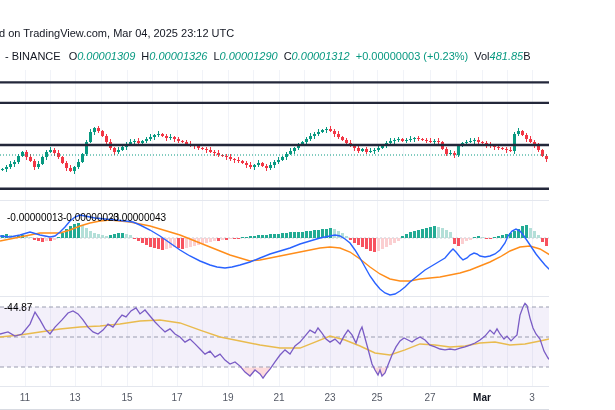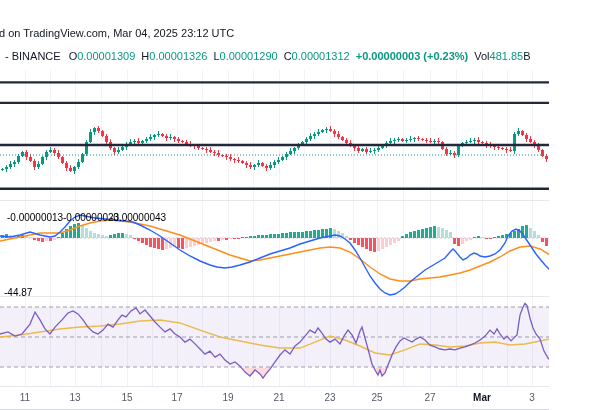--- a/index.html
+++ b/index.html
@@ -4,22 +4,22 @@
 <style>
   html,body{margin:0;padding:0;background:#fff;}
   .page{position:relative;width:549px;height:410px;background:#fff;overflow:hidden;
         font-family:"Liberation Sans",sans-serif;margin-top:24px;}
   .credit{position:absolute;left:-1px;top:3px;font-size:11px;color:#131722;white-space:nowrap;}
   .ohlc{position:absolute;left:5px;top:26px;font-size:11px;color:#131722;white-space:nowrap;}
   .ohlc span{display:inline-block;}
   .ohlc .sym{margin-right:8px;text-align:center;}
   .ohlc .pair{margin-right:6px;}
   .ohlc .lab{color:#131722;}
-  .ohlc .val{color:#089981;}
-  .ohlc .chg{color:#089981;margin-right:6px;font-weight:bold;}
+  .ohlc .val{color:#089981;font-style:italic;}
+  .ohlc .chg{color:#089981;margin-right:6px;}
   #cv{position:absolute;left:0;top:0;}
   .overlay-label{position:absolute;font-size:10px;white-space:nowrap;z-index:2;}
   #macdlabels span{position:absolute;top:0;}
   svg text{font-family:"Liberation Sans",sans-serif;}
 </style>
 </head>
 <body>
 
 <div class="page">
   <div class="credit">d on TradingView.com, Mar 04, 2025 23:12 UTC</div>
@@ -27,21 +27,21 @@
   <div class="ohlc">
     <span class="sym">- BINANCE</span><span class="pair"><span class="lab">O</span><span class="val">0.00001309</span></span><span class="pair"><span class="lab">H</span><span class="val">0.00001326</span></span><span class="pair"><span class="lab">L</span><span class="val">0.00001290</span></span><span class="pair"><span class="lab">C</span><span class="val">0.00001312</span></span><span class="chg">+0.00000003 (+0.23%)</span><span class="lab">Vol</span><span class="val">481.85</span><span class="lab">B</span>
   </div>
 
   <div id="macdlabels" class="overlay-label" style="left:0;top:188px;">
     <span style="left:7px">-0.00000013</span>
     <span style="left:63px">-0.00000023</span>
     <span style="left:110px">-0.00000043</span>
   </div>
 
-  <div class="overlay-label" style="left:4px;top:263px;">-44.87</div>
+  <div class="overlay-label" style="left:4px;top:278px;">-44.87</div>
 
   <svg id="cv" width="615" height="410" viewBox="0 0 615 410">
       <line x1="25" y1="46" x2="25" y2="362" stroke="#f1f3f8" stroke-width="1" shape-rendering="crispEdges"></line>
       <line x1="50" y1="46" x2="50" y2="362" stroke="#f1f3f8" stroke-width="1" shape-rendering="crispEdges"></line>
       <line x1="75" y1="46" x2="75" y2="362" stroke="#f1f3f8" stroke-width="1" shape-rendering="crispEdges"></line>
       <line x1="101" y1="46" x2="101" y2="362" stroke="#f1f3f8" stroke-width="1" shape-rendering="crispEdges"></line>
       <line x1="127" y1="46" x2="127" y2="362" stroke="#f1f3f8" stroke-width="1" shape-rendering="crispEdges"></line>
       <line x1="152" y1="46" x2="152" y2="362" stroke="#f1f3f8" stroke-width="1" shape-rendering="crispEdges"></line>
       <line x1="177" y1="46" x2="177" y2="362" stroke="#f1f3f8" stroke-width="1" shape-rendering="crispEdges"></line>
       <line x1="202.5" y1="46" x2="202.5" y2="362" stroke="#f1f3f8" stroke-width="1" shape-rendering="crispEdges"></line>

